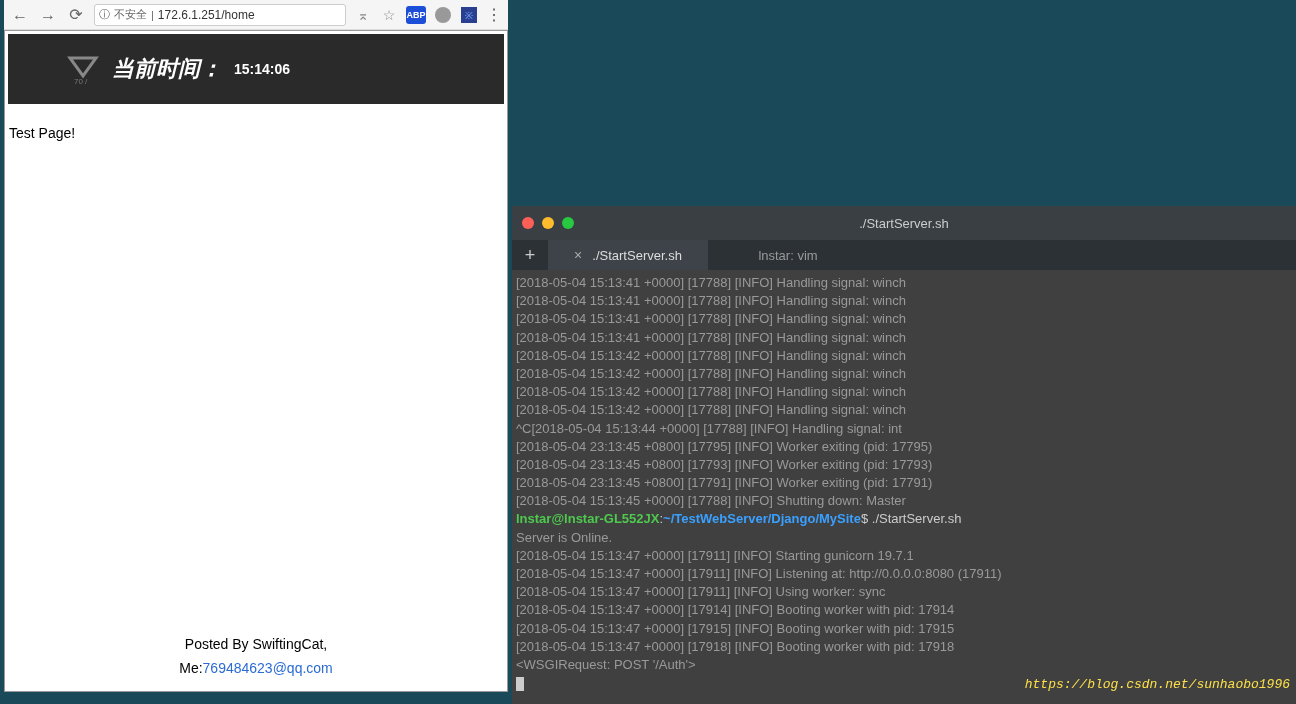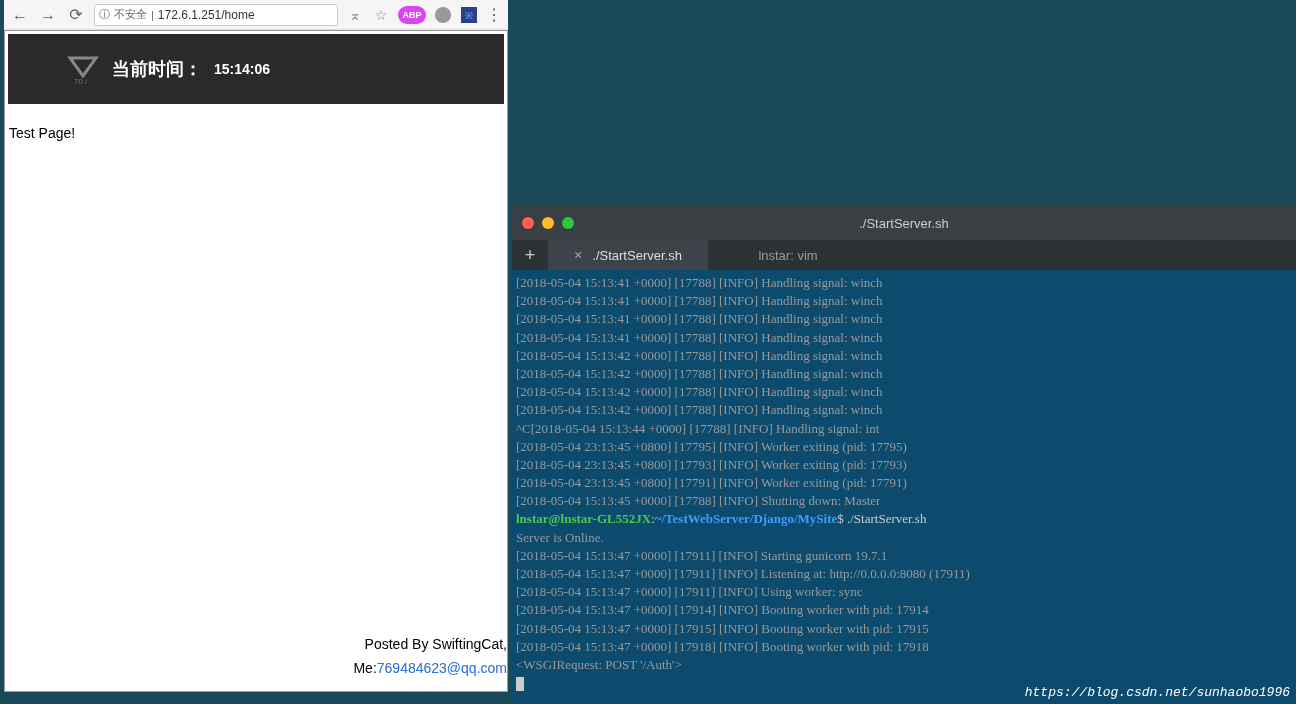--- a/index.html
+++ b/index.html
@@ -53,45 +53,45 @@
   .url-info-icon { font-size: 11px; color: #666; }
   .url-insecure { font-size: 11px; color: #666; }
   .url-text { font-size: 12px; color: #333; flex: 1; }
   .right-icons { display: flex; gap: 8px; align-items: center;}
   .tool-icon {
     width: 18px; height: 18px;
     display:flex; align-items:center; justify-content:center;
     cursor:pointer;
     font-size: 14px;
   }
-  .abp-icon { background:#d946ef; color:#fff; font-size:9px; font-weight:bold; border-radius:9px; width:28px; justify-content:center;}
+  .abp-icon { background:#1d4ed8; color:#fff; font-size:9px; font-weight:bold; border-radius:3px; width:20px; justify-content:center;}
   .gray-circle { background:#999; border-radius:50%; width:16px; height:16px;}
   .blue-sq { background:#2a3f8f; width:16px; height:16px; color:#7af; font-size:10px; display:flex; align-items:center; justify-content:center;}
   .dots { color:#555; font-size:16px; width:16px; text-align:center;}
   .page-body { flex:1; background:#fff; position:relative; border:1px solid #999; display:flex; flex-direction:column;}
   .dark-header {
     background:#2a2a2a;
     color:#fff;
     padding: 18px 14px;
     display:flex;
     align-items:center;
     gap:12px;
     margin: 3px 3px 0 3px;
   }
   .logo-triangle {
     width: 34px; height: 34px;
     position: relative;
     display:flex; align-items:center; justify-content:center;margin-left:44px;
   }
   .logo-triangle svg { width:34px; height:34px; }
-  .time-label { font-size: 18px; font-weight: bold; }
+  .time-label { font-size: 22px; font-weight: bold; font-style: italic; }
   .time-value { font-size: 14px; font-weight: bold; }
   .test-page { padding: 21px 4px; font-size: 14px; flex:1;}
   .footer {
-    text-align:right;
+    text-align:center;
     padding-bottom: 10px;
     font-size: 14px;
     line-height: 1.7;
   }
   .footer .contact-link { cursor:pointer; }
   .footer-email { color: #2a6bd4; }
 
   .terminal-window {
     position: absolute;
     left: 512px;
@@ -129,39 +129,39 @@
     padding: 0 14px;
     color:#999; font-size:13px;
     cursor:pointer;
     min-width: 160px;
     justify-content:center;
   }
   .term-tab.active { background:#3d4349; color:#ddd;}
   .tab-close { font-size:14px; color:#aaa; cursor:pointer;}
   .term-body {
     flex:1;
-    background:#0c4a6e;
-    font-family: Liberation Serif, serif;
+    background:#404040;
+    font-family: Liberation Sans, sans-serif;
     font-size: 13px;
     color:#999;
     padding: 4px;
     line-height: 1.4;
     white-space: pre;
     overflow:hidden;
     position:relative;
   }
   .tl { display:block; }
   .green-text { color:#4ec94e; font-weight:bold;}
   .blue-text { color:#3aa0ff; font-weight:bold;}
   .white-text { color:#ccc;}
   .watermark {
     position:absolute;
     right: 6px;
-    bottom: 4px;
-    color:#ffffff;
+    bottom: 12px;
+    color:#fde047;
     font-style: italic;
     font-size: 13px;
     font-family: "Courier New", monospace;
   }
   .cursor-block {
     display:inline-block;
     width:8px; height:14px;
     background:#ccc;
     vertical-align:middle;
   }

